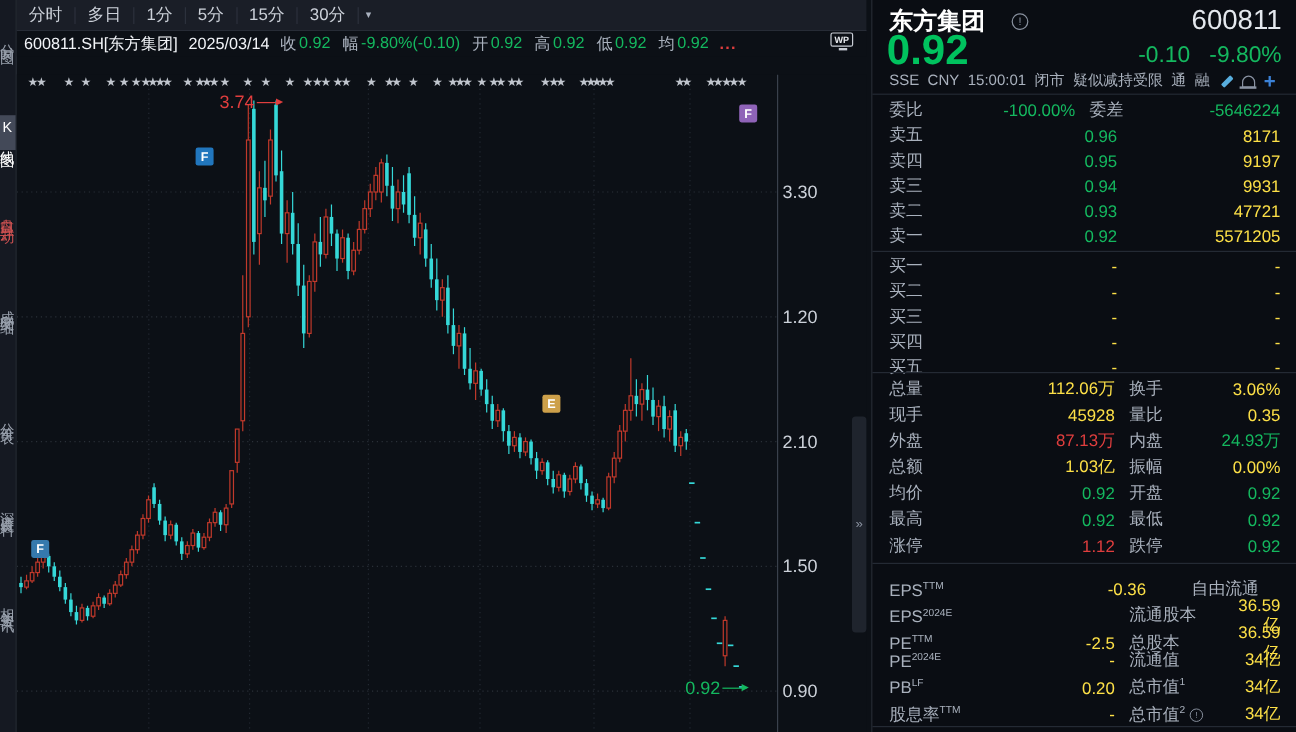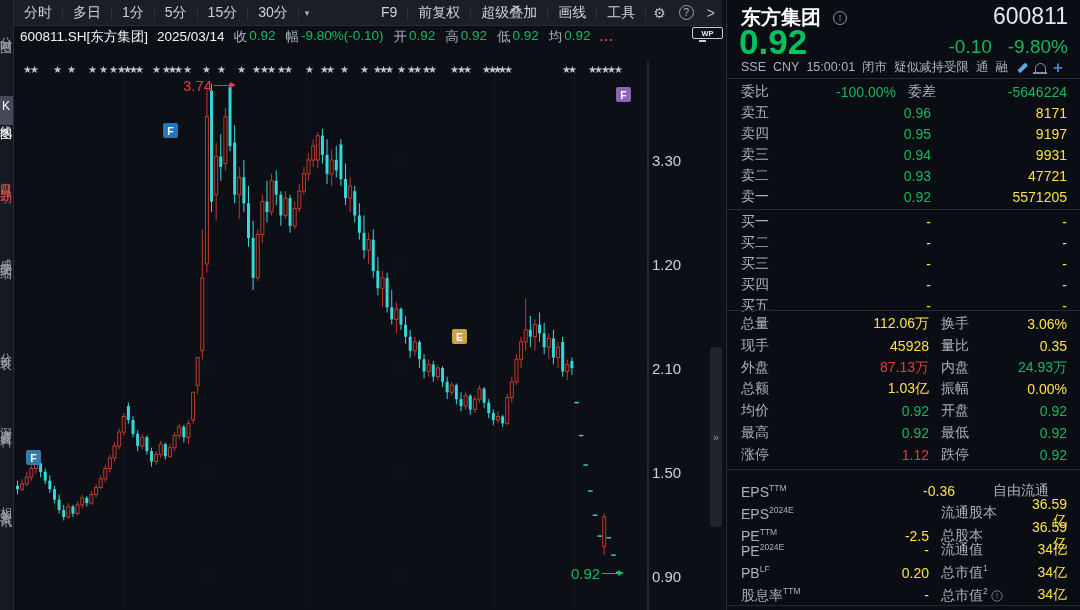--- a/index.html
+++ b/index.html
@@ -33,21 +33,21 @@
   
   #inforow { left:14px; top:26px; width:708px; height:21px; display:flex; align-items:center;
     font-size:13.5px; gap:9px; padding-left:6px; background:#0c1016; white-space:nowrap; }
   #inforow .sym { color:#f2f4f8; }
   #inforow .lbl { color:#a9b1bd; }
   .field { display:flex; gap:2px; }
   .red-dots { color:#e03e3e; font-weight:bold; letter-spacing:1px; }
 
   
   #wp-icon { left:692px; top:27px; width:20px; height:16px; }
-  #wp-box { width:31px; height:12px; border:1.5px solid #c9ced6; border-radius:2px; font-size:7.5px; font-weight:bold;
+  #wp-box { width:19px; height:12px; border:1.5px solid #c9ced6; border-radius:2px; font-size:7.5px; font-weight:bold;
     color:#e8ebef; display:flex; align-items:center; justify-content:center; }
   #wp-stand { width:7px; height:2px; background:#c9ced6; margin:1px auto 0; }
 
   
   #rangerow { left:14px; top:46px; width:708px; height:16px; display:flex; align-items:center; justify-content:flex-end;
     font-size:14px; color:#e6e9ed; gap:5px; padding-right:8px; }
   #range-text { border-bottom:1px solid #b9bfca; line-height:15px; }
   #range-caret { font-size:9px; color:#e6e9ed; }
   .lockwrap { width:13px; height:14px; position:relative; margin-left:3px; }
   .lock-shackle { position:absolute; left:5px; top:0; width:7px; height:7px; border:1.6px solid #e8a33d;
@@ -64,21 +64,21 @@
   .harrow { position:relative; width:20px; height:1px; background:currentColor; display:inline-block; }
   .harrow:after { content:""; position:absolute; right:-2px; top:-3px; border-left:6px solid currentColor;
     border-top:3.5px solid transparent; border-bottom:3.5px solid transparent; }
 
   
   #splitter-handle { left:710px; top:347px; width:12px; height:180px; background:#1f242d; border-radius:3px;
     display:flex; align-items:center; justify-content:center; color:#8a92a0; font-size:11px; }
 
   
   #quote { left:726px; top:0; width:354px; height:610px; background:#0a0d13; border-left:1px solid #262b34; }
-  #q-name { left:14px; top:4px; font-size:20px; font-weight:bold; color:#ffffff; display:flex; align-items:center; gap:12px; }
+  #q-name { left:14px; top:4px; font-size:20px; font-weight:bold; color:#ffffff; display:flex; align-items:center; gap:22px; }
   .info-circle { display:inline-flex; width:14px; height:14px; border:1px solid #8a92a0; border-radius:50%;
     align-items:center; justify-content:center; font-size:9px; font-weight:normal; color:#8a92a0; }
   #q-code { right:12px; top:3px; font-size:23px; color:#e4e8ee; }
   #q-price { left:12px; top:22px; font-size:35px; font-weight:bold; color:#00c25e; }
   #q-chg { right:12px; top:36px; font-size:19px; color:#14b85f; display:flex; gap:16px; }
   #q-meta { left:14px; top:59px; width:330px; height:16px; display:flex; align-items:center; gap:7px;
     font-size:12.5px; color:#a9b1bd; white-space:nowrap; }
   .pencil { width:13px; height:13px; position:relative; }
   .pencil:before { content:""; position:absolute; left:2px; top:5px; width:11px; height:3.5px; background:#58aede;
     transform:rotate(-45deg); border-radius:1px; }
@@ -112,35 +112,20 @@
       <span class="tb-sep"></span>
       <span class="tb-item">1分</span>
       <span class="tb-sep"></span>
       <span class="tb-item">5分</span>
       <span class="tb-sep"></span>
       <span class="tb-item">15分</span>
       <span class="tb-sep"></span>
       <span class="tb-item">30分</span>
       <span class="tb-sep"></span>
       <span class="tb-caret">▾</span>
-      <div class="tb-right">
-        <span class="tb-item">F9</span>
-        <span class="tb-sep"></span>
-        <span class="tb-item">前复权</span>
-        <span class="tb-sep"></span>
-        <span class="tb-item">超级叠加</span>
-        <span class="tb-sep"></span>
-        <span class="tb-item">画线</span>
-        <span class="tb-sep"></span>
-        <span class="tb-item">工具</span>
-        <span class="tb-sep"></span>
-        <span class="tb-icon">⚙</span>
-        <span class="help-circle">?</span>
-        <span class="tb-icon">&gt;</span>
-      </div>
     </header>
 
   <div id="inforow" class="abs">
     <span class="sym">600811.SH[东方集团]</span>
     <span class="sym">2025/03/14</span>
     <span id="info-fields" style="display:flex;gap:10px;">
         <span class="field">
           <span class="lbl">收</span>
           <span class="c-green">0.92</span>
         </span>

